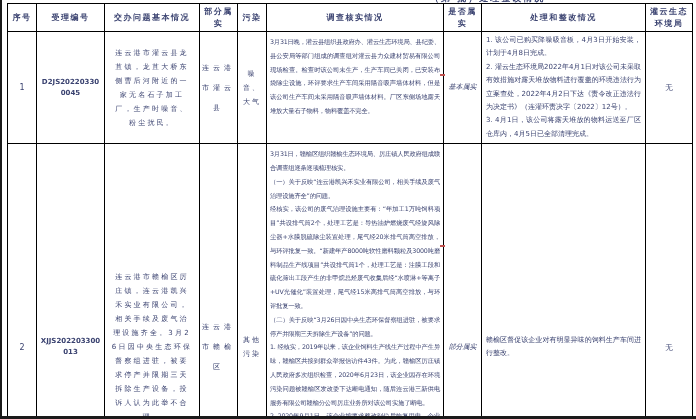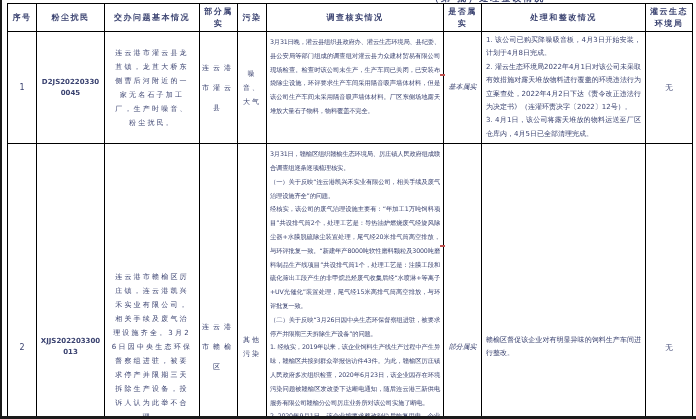--- a/index.html
+++ b/index.html
@@ -79,21 +79,21 @@
       <col style="width:38px">
         <col style="width:29px">
         <col style="width:177px">
       <col style="width:38px">
         <col style="width:164px">
         <col style="width:47px">
     </colgroup>
     <thead>
       <tr>
         <th>序号</th>
-        <th>粉尘扰民</th>
+        <th>受理编号</th>
         <th>交办问题基本情况</th>
         <th>部分属实</th>
         <th>污染</th>
         <th>调查核实情况</th>
         <th>是否属实</th>
         <th>处理和整改情况</th>
         <th>灌云生态环境局</th>
       </tr>
     </thead>
     <tbody>

